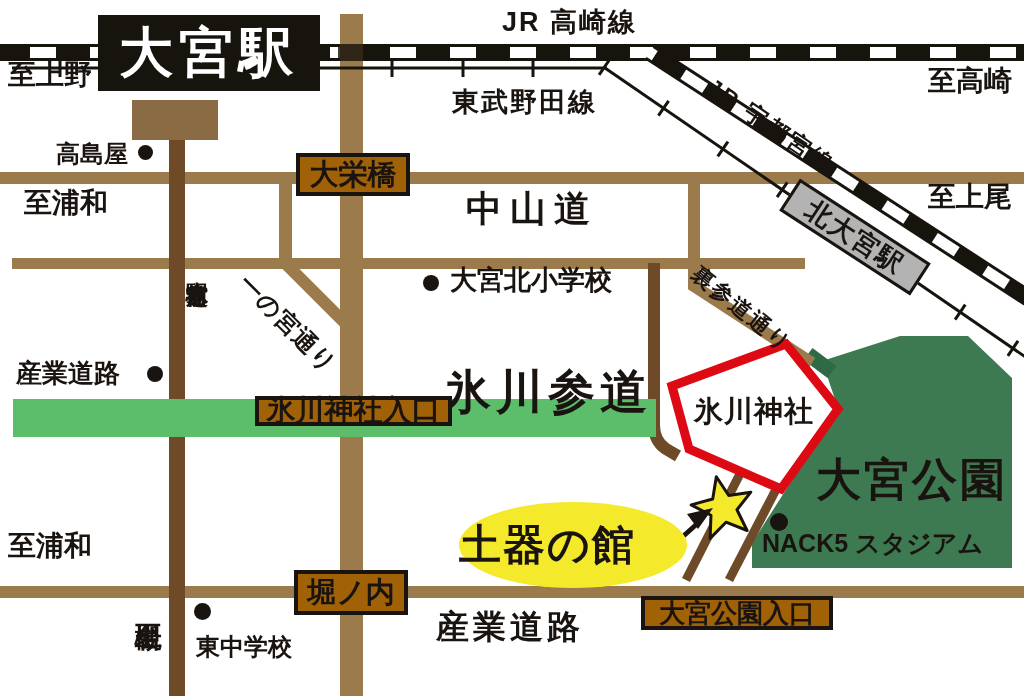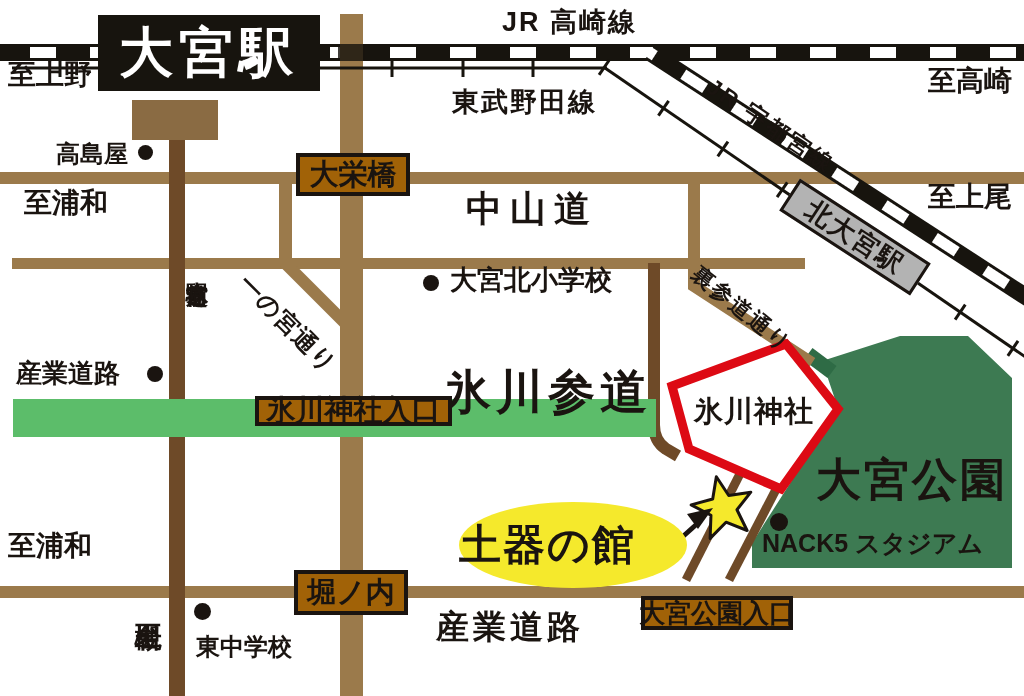--- a/index.html
+++ b/index.html
@@ -136,20 +136,20 @@
 
   <div class="lbl" style="left:816px;top:456px;font-size:45px;letter-spacing:3px;">大宮公園</div>
 
   <div class="dot" style="left:770px;top:513px;width:18px;height:18px;"></div>
   <div class="lbl" style="left:762px;top:530px;font-size:25px;">NACK5 スタジアム</div>
 
   <div id="doki">
     <span>土器の館</span>
   </div>
 
-  <div class="box" style="left:641px;top:596px;width:152px;height:34px;font-size:26px;">
+  <div class="box" style="left:641px;top:596px;width:192px;height:34px;font-size:26px;">
     <span>大宮公園入口</span>
   </div>
 
   <div class="dot" style="left:194px;top:603px;width:17px;height:17px;"></div>
   <div class="lbl" style="left:196px;top:634px;font-size:24px;">東中学校</div>
 
 </div>
 
 </body></html>

